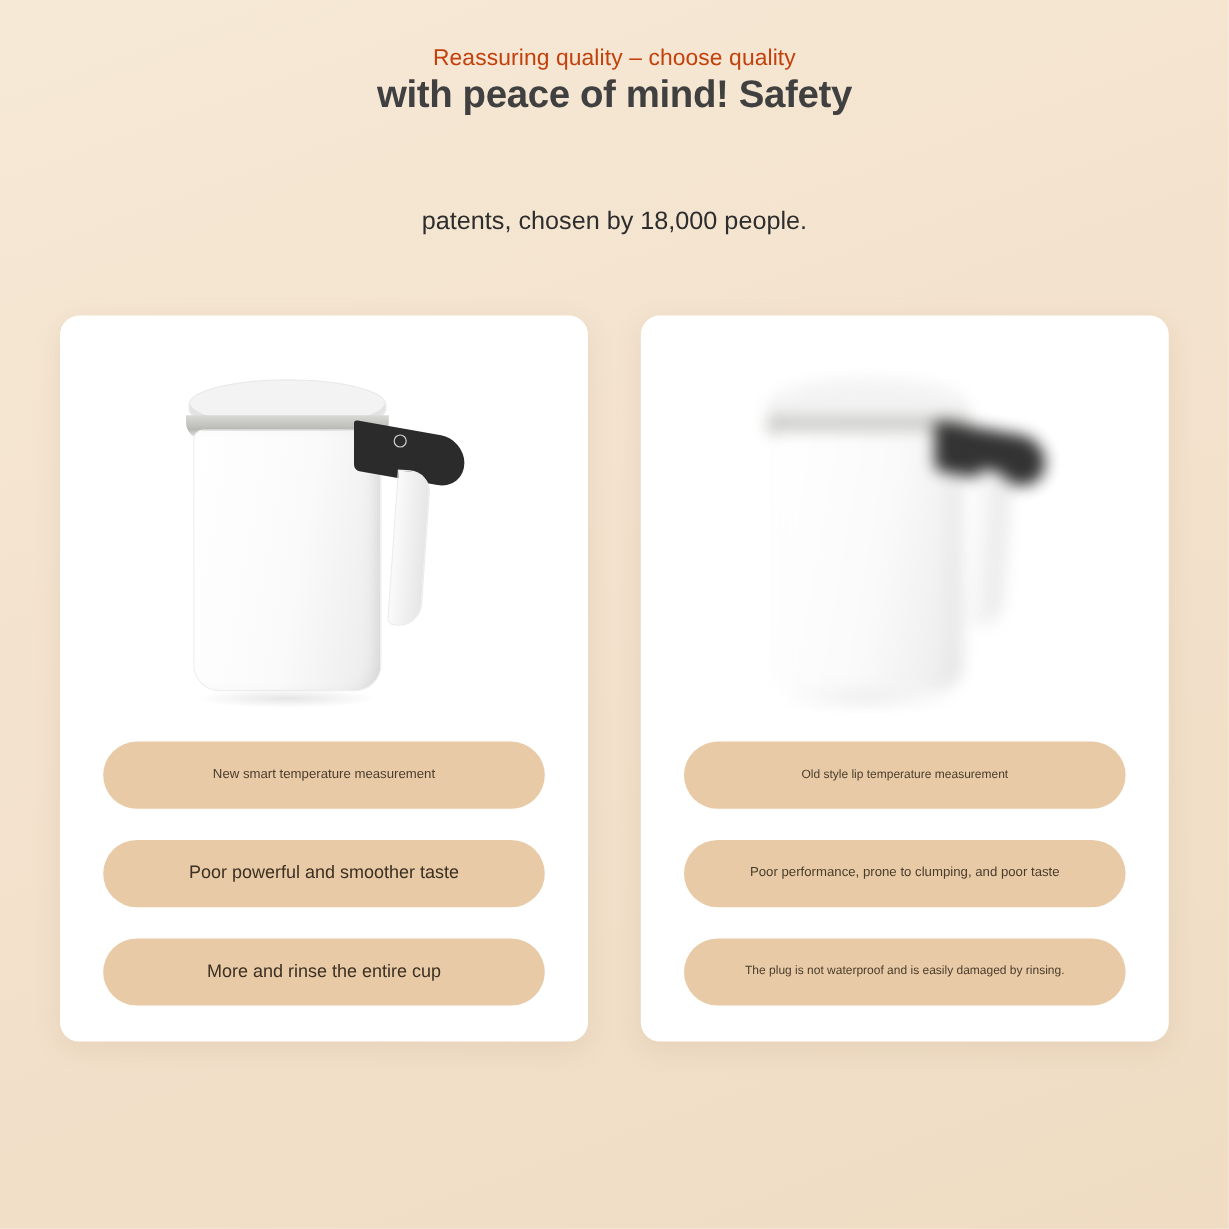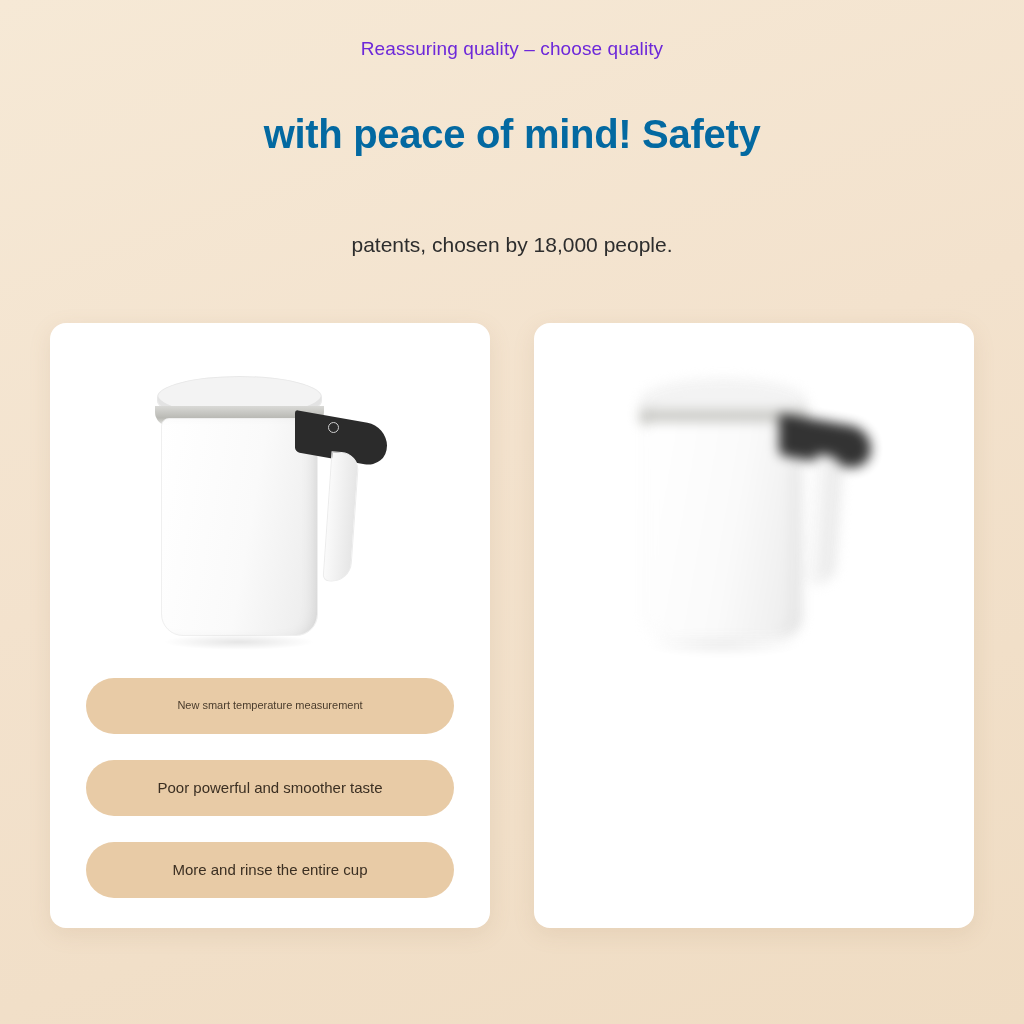--- a/index.html
+++ b/index.html
@@ -21,30 +21,29 @@
     width: 1024px;
     height: 1024px;
     display: flex;
     flex-direction: column;
     align-items: center;
     padding: 30px 50px 20px 50px;
   }
 
   .eyebrow {
     font-size: 19px;
-    color: #6d28d9;
+    color: #c2410c;
     letter-spacing: 0.1px;
     margin-top: 8px;
   }
 
   .headline {
-    font-size: 40px;
+    font-size: 32px;
     font-weight: 700;
-    color: #0369a1;
-    margin-top: 52px;
+    color: #404040;
     letter-spacing: -0.3px;
   }
 
   .subline {
     font-size: 21px;
     color: #2d2d2d;
     margin-top: 76px;
   }
 
   .cards {
@@ -223,18 +222,23 @@
       <div class="mug-stage">
         <div class="mug">
           <div class="mug-lid"></div>
           <div class="mug-rim"></div>
           <div class="mug-body"></div>
           <div class="mug-handle-top"></div>
           <div class="mug-handle-arm"></div>
           <div class="mug-shadow"></div>
         </div>
       </div>
+      <div class="pills">
+        <div class="pill tiny">Old style lip temperature measurement</div>
+        <div class="pill small">Poor performance, prone to clumping, and poor taste</div>
+        <div class="pill tiny">The plug is not waterproof and is easily damaged by rinsing.</div>
+      </div>
     </div>
 
   </div>
 
 
 </div>
 
 </body></html>

